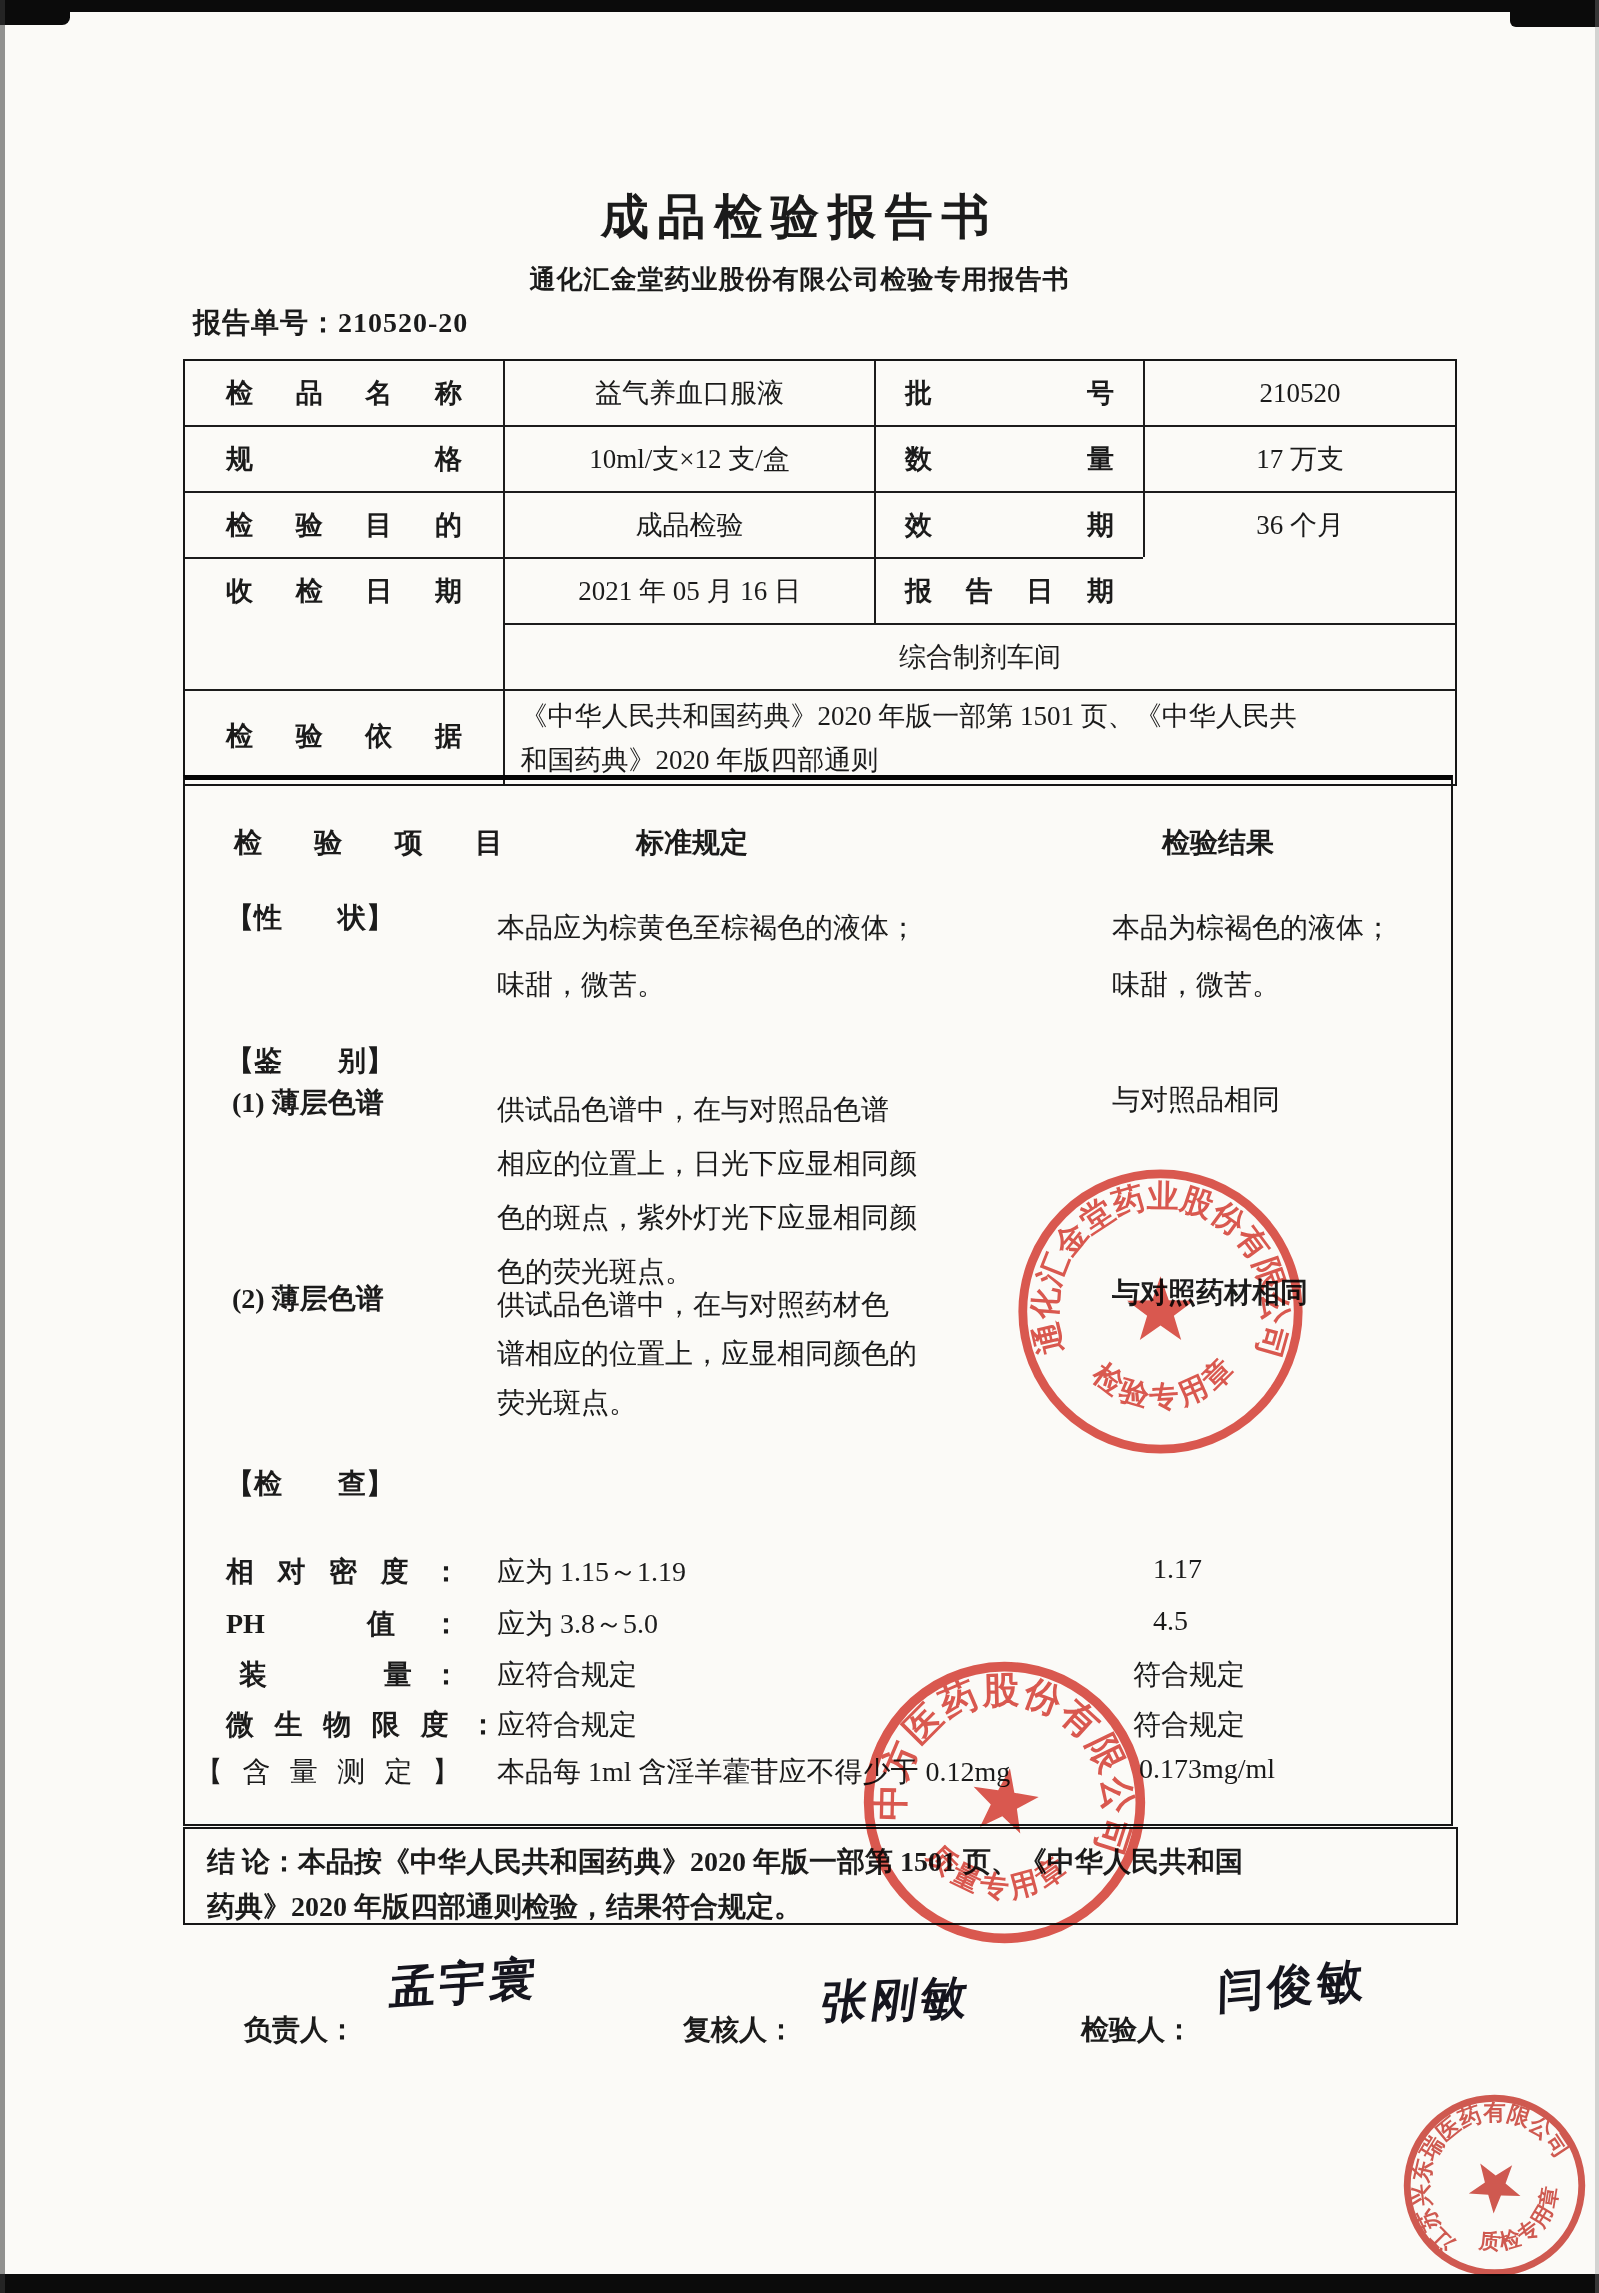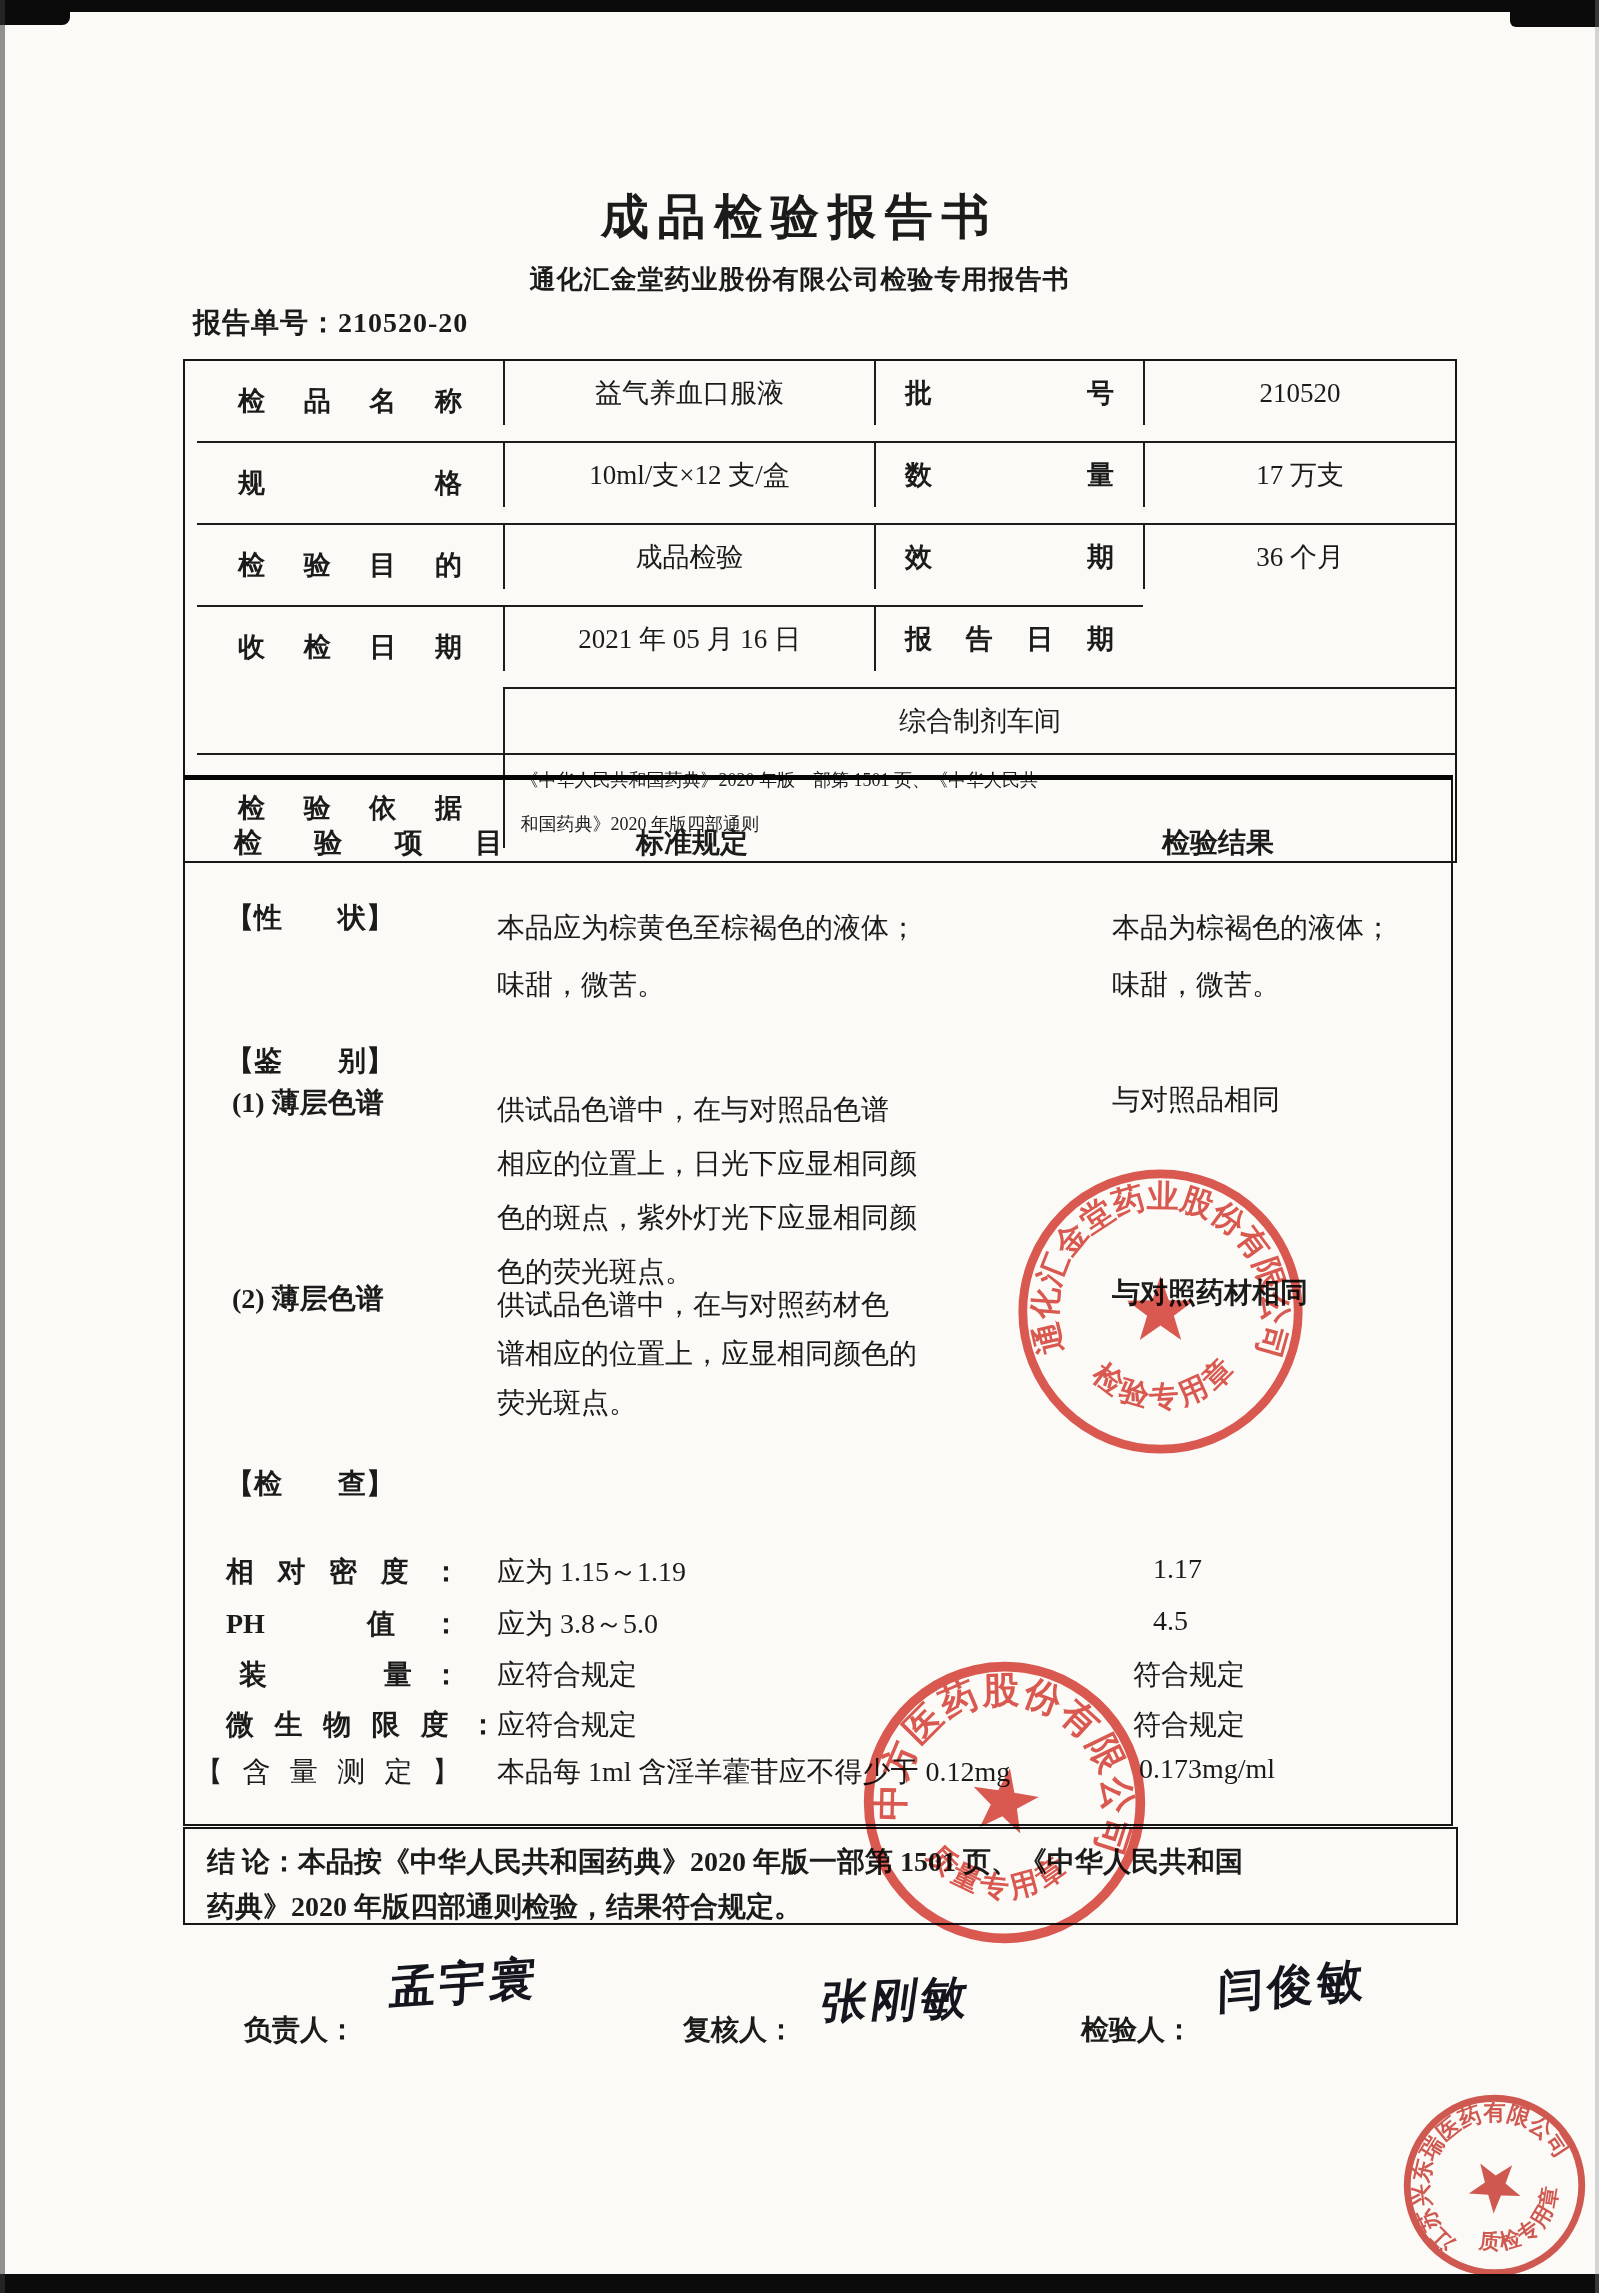--- a/index.html
+++ b/index.html
@@ -29,28 +29,28 @@
     display:grid;grid-template-columns:318px 371px 269px 1fr;
     border:2.9px solid #161616;
   }
   #info-table .cell{
     border-left:2px solid #1c1c1c;border-top:2px solid #1c1c1c;
     height:64px;line-height:64px;font-size:27px;overflow:hidden;
   }
   #info-table .cell.c1{border-left:none;}
   #info-table .r0{border-top:none;}
   #info-table .lbl{text-align:justify;text-align-last:justify;font-weight:600;}
-  #info-table .p40{padding:8px 41px;margin-left:12px;}
+  #info-table .p40{padding:0 41px;}
   #info-table .p28{padding:0 29px;}
   #info-table .val{text-align:center;font-weight:500;}
   #info-table .span-val{grid-column:2/5;}
   #info-table .tall{height:90px;}
   #info-table .basis-text{
     line-height:44px;padding:2.9px 13.7px 0 15.6px;text-align:left;
-    white-space:pre-line;font-size:18px;
+    white-space:pre-line;font-size:27px;
   }
   #info-table .unit-center{text-align:center;}
 
   
   #main-box{
     left:183px;top:775px;width:1270px;height:1051px;
     border:2.9px solid #161616;border-top:5.9px solid #050505;
     box-sizing:border-box;
   }
   #conclusion-box{

